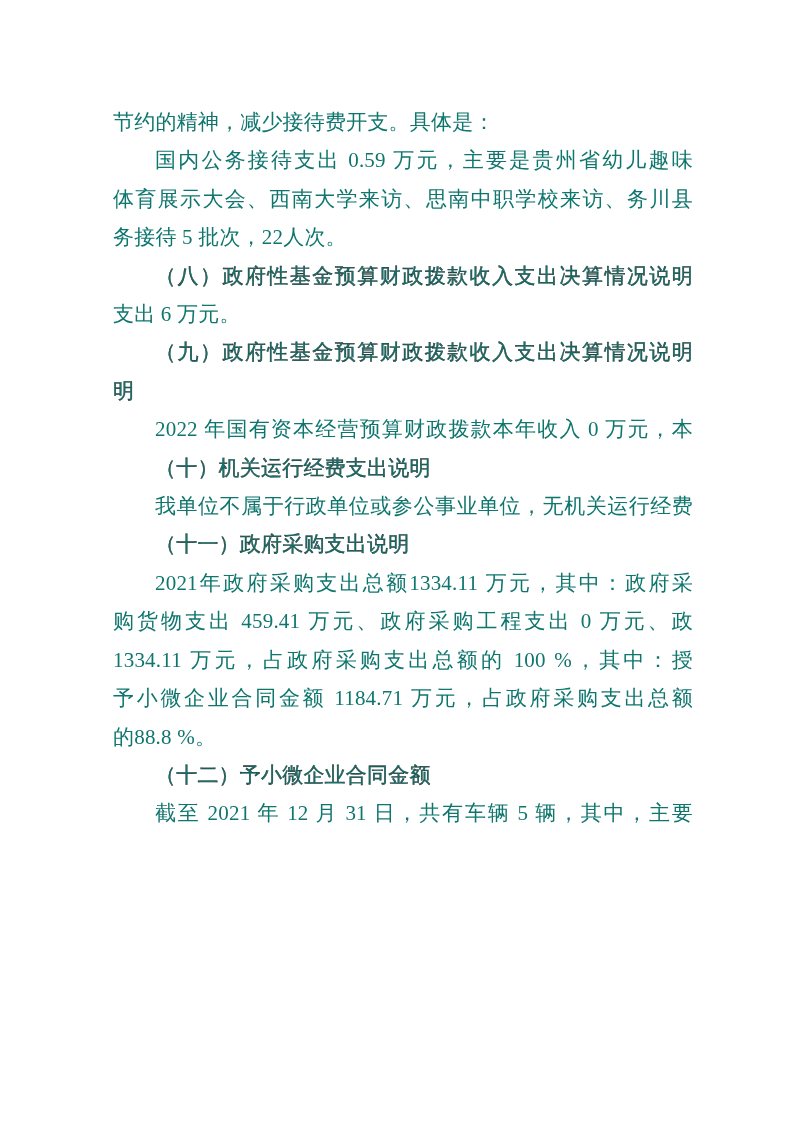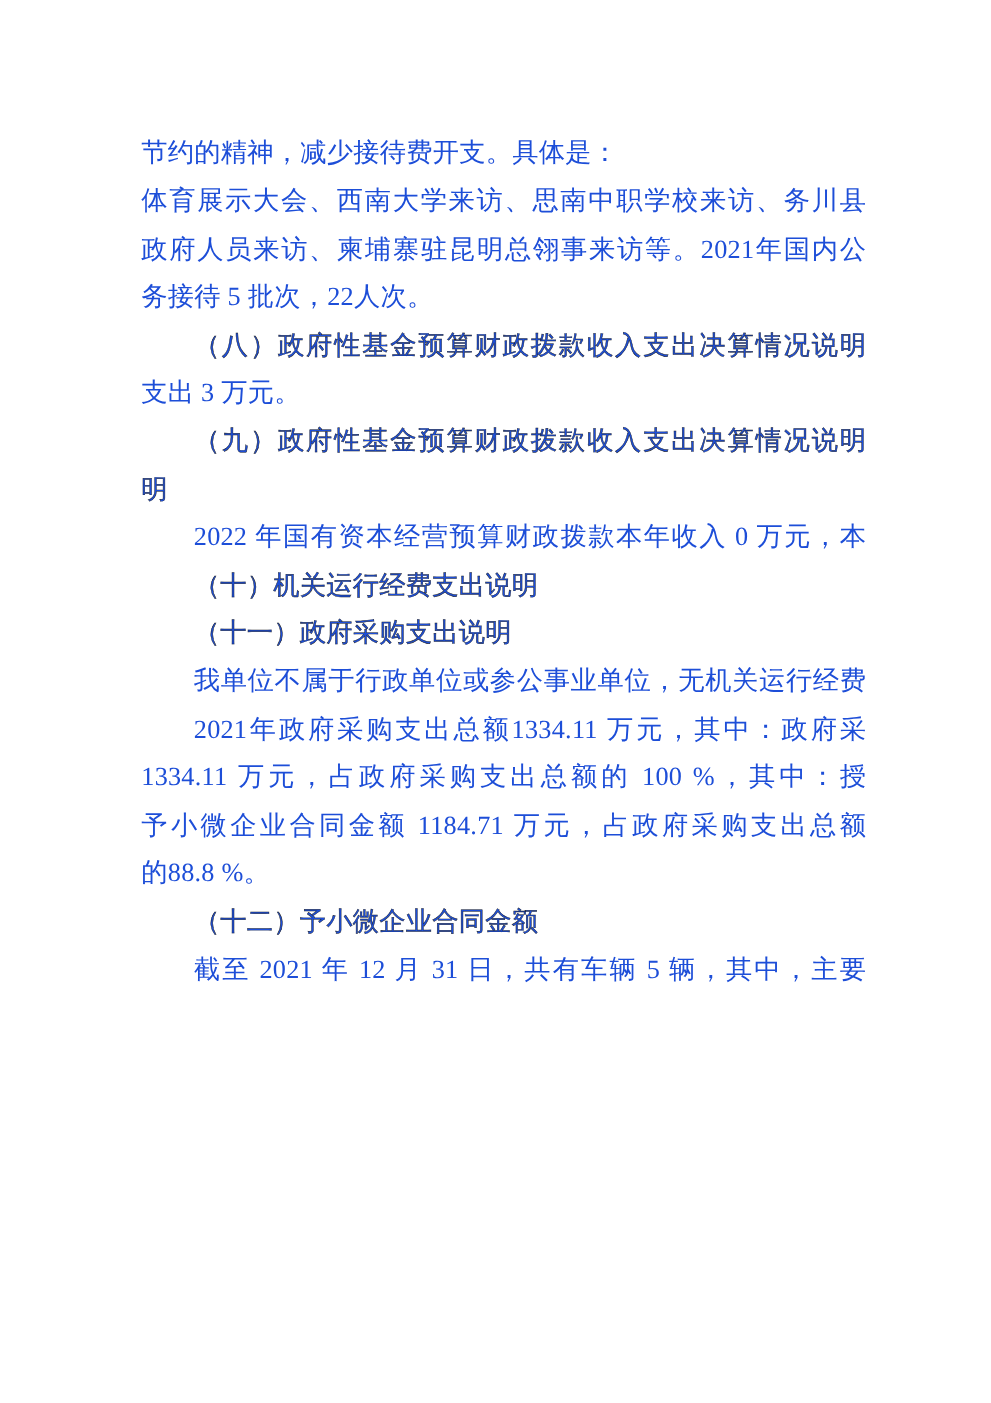--- a/index.html
+++ b/index.html
@@ -7,21 +7,21 @@
     padding: 0;
     background: #ffffff;
   }
   .page {
     position: relative;
     width: 793px;
     height: 1122px;
     background: #ffffff;
     overflow: hidden;
     font-family: "Liberation Serif", "DejaVu Serif", serif;
-    color: #1d4ed8;
+    color: #0f766e;
   }
   .content {
     position: absolute;
     left: 113px;
     top: 103px;
     width: 580px;
     font-size: 21px;
     line-height: 38.4px;
     letter-spacing: 0.2px;
   }
@@ -41,31 +41,32 @@
     font-weight: 400;
     -webkit-text-stroke: 0.35px #1c1c1c;
   }
 </style>
 </head>
 <body>
 
 <div class="page">
   <div class="content">
       <div class="line end">节约的精神，减少接待费开支。具体是：</div>
+      <div class="line ind">国内公务接待支出 0.59 万元，主要是贵州省幼儿趣味</div>
       <div class="line">体育展示大会、西南大学来访、思南中职学校来访、务川县</div>
-      <div class="line">政府人员来访、柬埔寨驻昆明总翎事来访等。2021年国内公</div>
       <div class="line end">务接待 5 批次，22人次。</div>
       <div class="line ind heading">（八）政府性基金预算财政拨款收入支出决算情况说明</div>
-      <div class="line end">支出 3 万元。</div>
+      <div class="line end">支出 6 万元。</div>
       <div class="line ind heading">（九）政府性基金预算财政拨款收入支出决算情况说明</div>
       <div class="line end heading">明</div>
       <div class="line ind">2022 年国有资本经营预算财政拨款本年收入 0 万元，本</div>
       <div class="line end ind heading">（十）机关运行经费支出说明</div>
+      <div class="line ind">我单位不属于行政单位或参公事业单位，无机关运行经费</div>
       <div class="line end ind heading">（十一）政府采购支出说明</div>
-      <div class="line ind">我单位不属于行政单位或参公事业单位，无机关运行经费</div>
       <div class="line ind">2021年政府采购支出总额1334.11 万元，其中：政府采</div>
+      <div class="line">购货物支出 459.41 万元、政府采购工程支出 0 万元、政</div>
       <div class="line">1334.11 万元，占政府采购支出总额的 100 %，其中：授</div>
       <div class="line">予小微企业合同金额 1184.71 万元，占政府采购支出总额</div>
       <div class="line end">的88.8 %。</div>
       <div class="line end ind heading">（十二）予小微企业合同金额</div>
       <div class="line ind">截至 2021 年 12 月 31 日，共有车辆 5 辆，其中，主要</div>
     </div>
 </div>
 
 </body></html>

